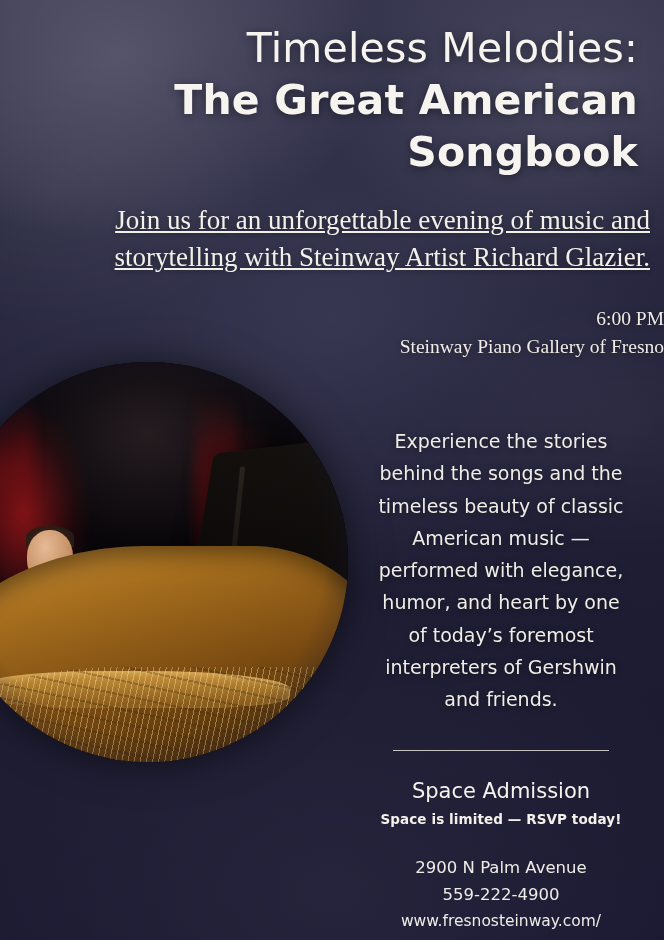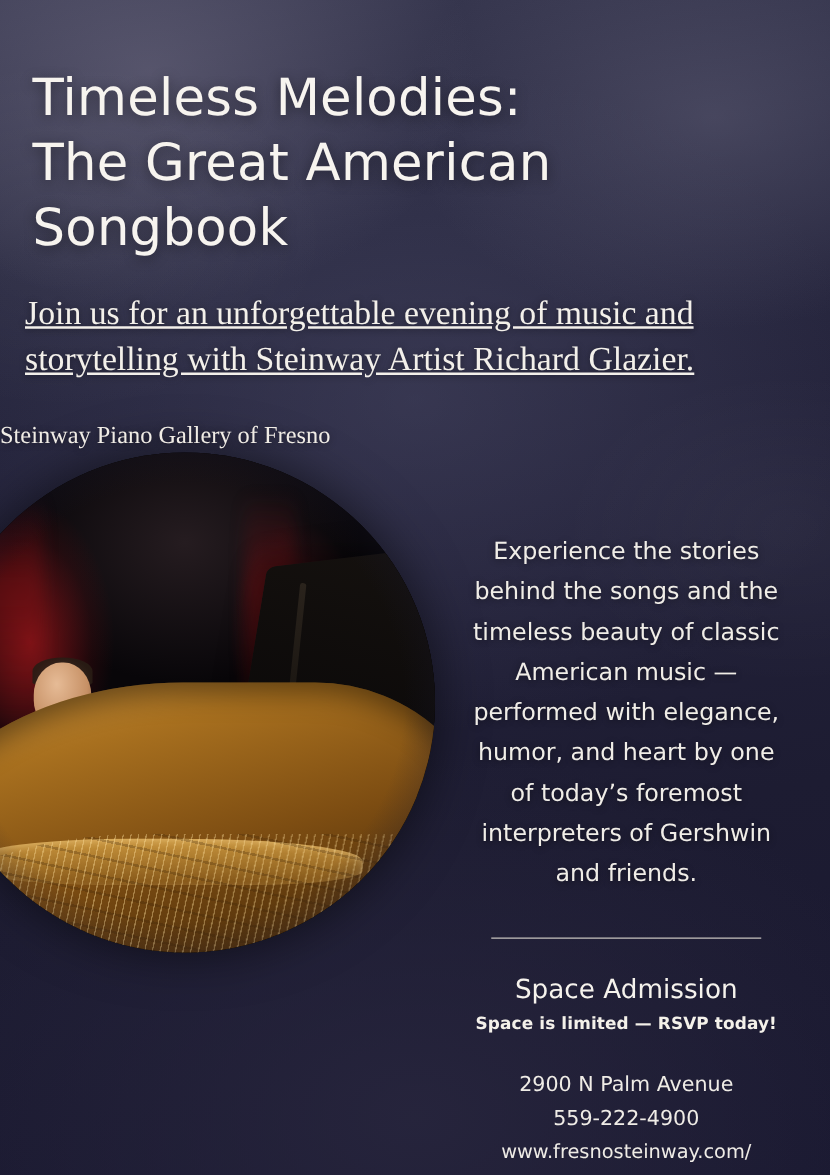--- a/index.html
+++ b/index.html
@@ -28,34 +28,34 @@
     background:
       radial-gradient(ellipse 300px 200px at 8% 20%, rgba(255,255,255,0.05), rgba(255,255,255,0) 70%),
       radial-gradient(ellipse 260px 180px at 95% 45%, rgba(255,255,255,0.04), rgba(255,255,255,0) 70%);
     pointer-events: none;
   }
 
   
   .header {
     position: relative;
     z-index: 3;
-    padding-top: 52px;
-    text-align: left;
+    padding-top: 22px;
+    text-align: right;
   }
   .title {
     font-family: "DejaVu Sans", sans-serif;
     font-weight: 400;
     font-size: 41px;
     line-height: 1.27;
     letter-spacing: 0.2px;
     color: #f7f4ef;
     margin: 0 26px;
     text-shadow: 0 2px 10px rgba(0,0,0,0.45);
   }
-  .title .line2 { display: block; }
+  .title .line2 { display: block; font-weight: bold; }
 
   .subtitle {
     font-family: "Liberation Serif", serif;
     font-size: 27px;
     line-height: 1.35;
     color: #f3f0ea;
     margin: 24px 14px 0 20px;
     text-shadow: 0 1px 6px rgba(0,0,0,0.4);
     text-decoration: underline;
   }
@@ -294,20 +294,21 @@
 
   <div class="header">
     <h1 class="title">
       <span>Timeless Melodies:</span>
       <span class="line2">The Great American Songbook</span>
     </h1>
 
     <p class="subtitle">Join us for an unforgettable evening of music and storytelling with Steinway Artist Richard Glazier.</p>
 
     <div class="details">
+      <div>6:00 PM</div>
       <div>Steinway Piano Gallery of Fresno</div>
     </div>
   </div>
 
   <div class="photo-wrap">
     <div class="photo">
       <div class="stage"></div>
       <div class="curtain-l"></div>
       <div class="curtain-r"></div>
 

